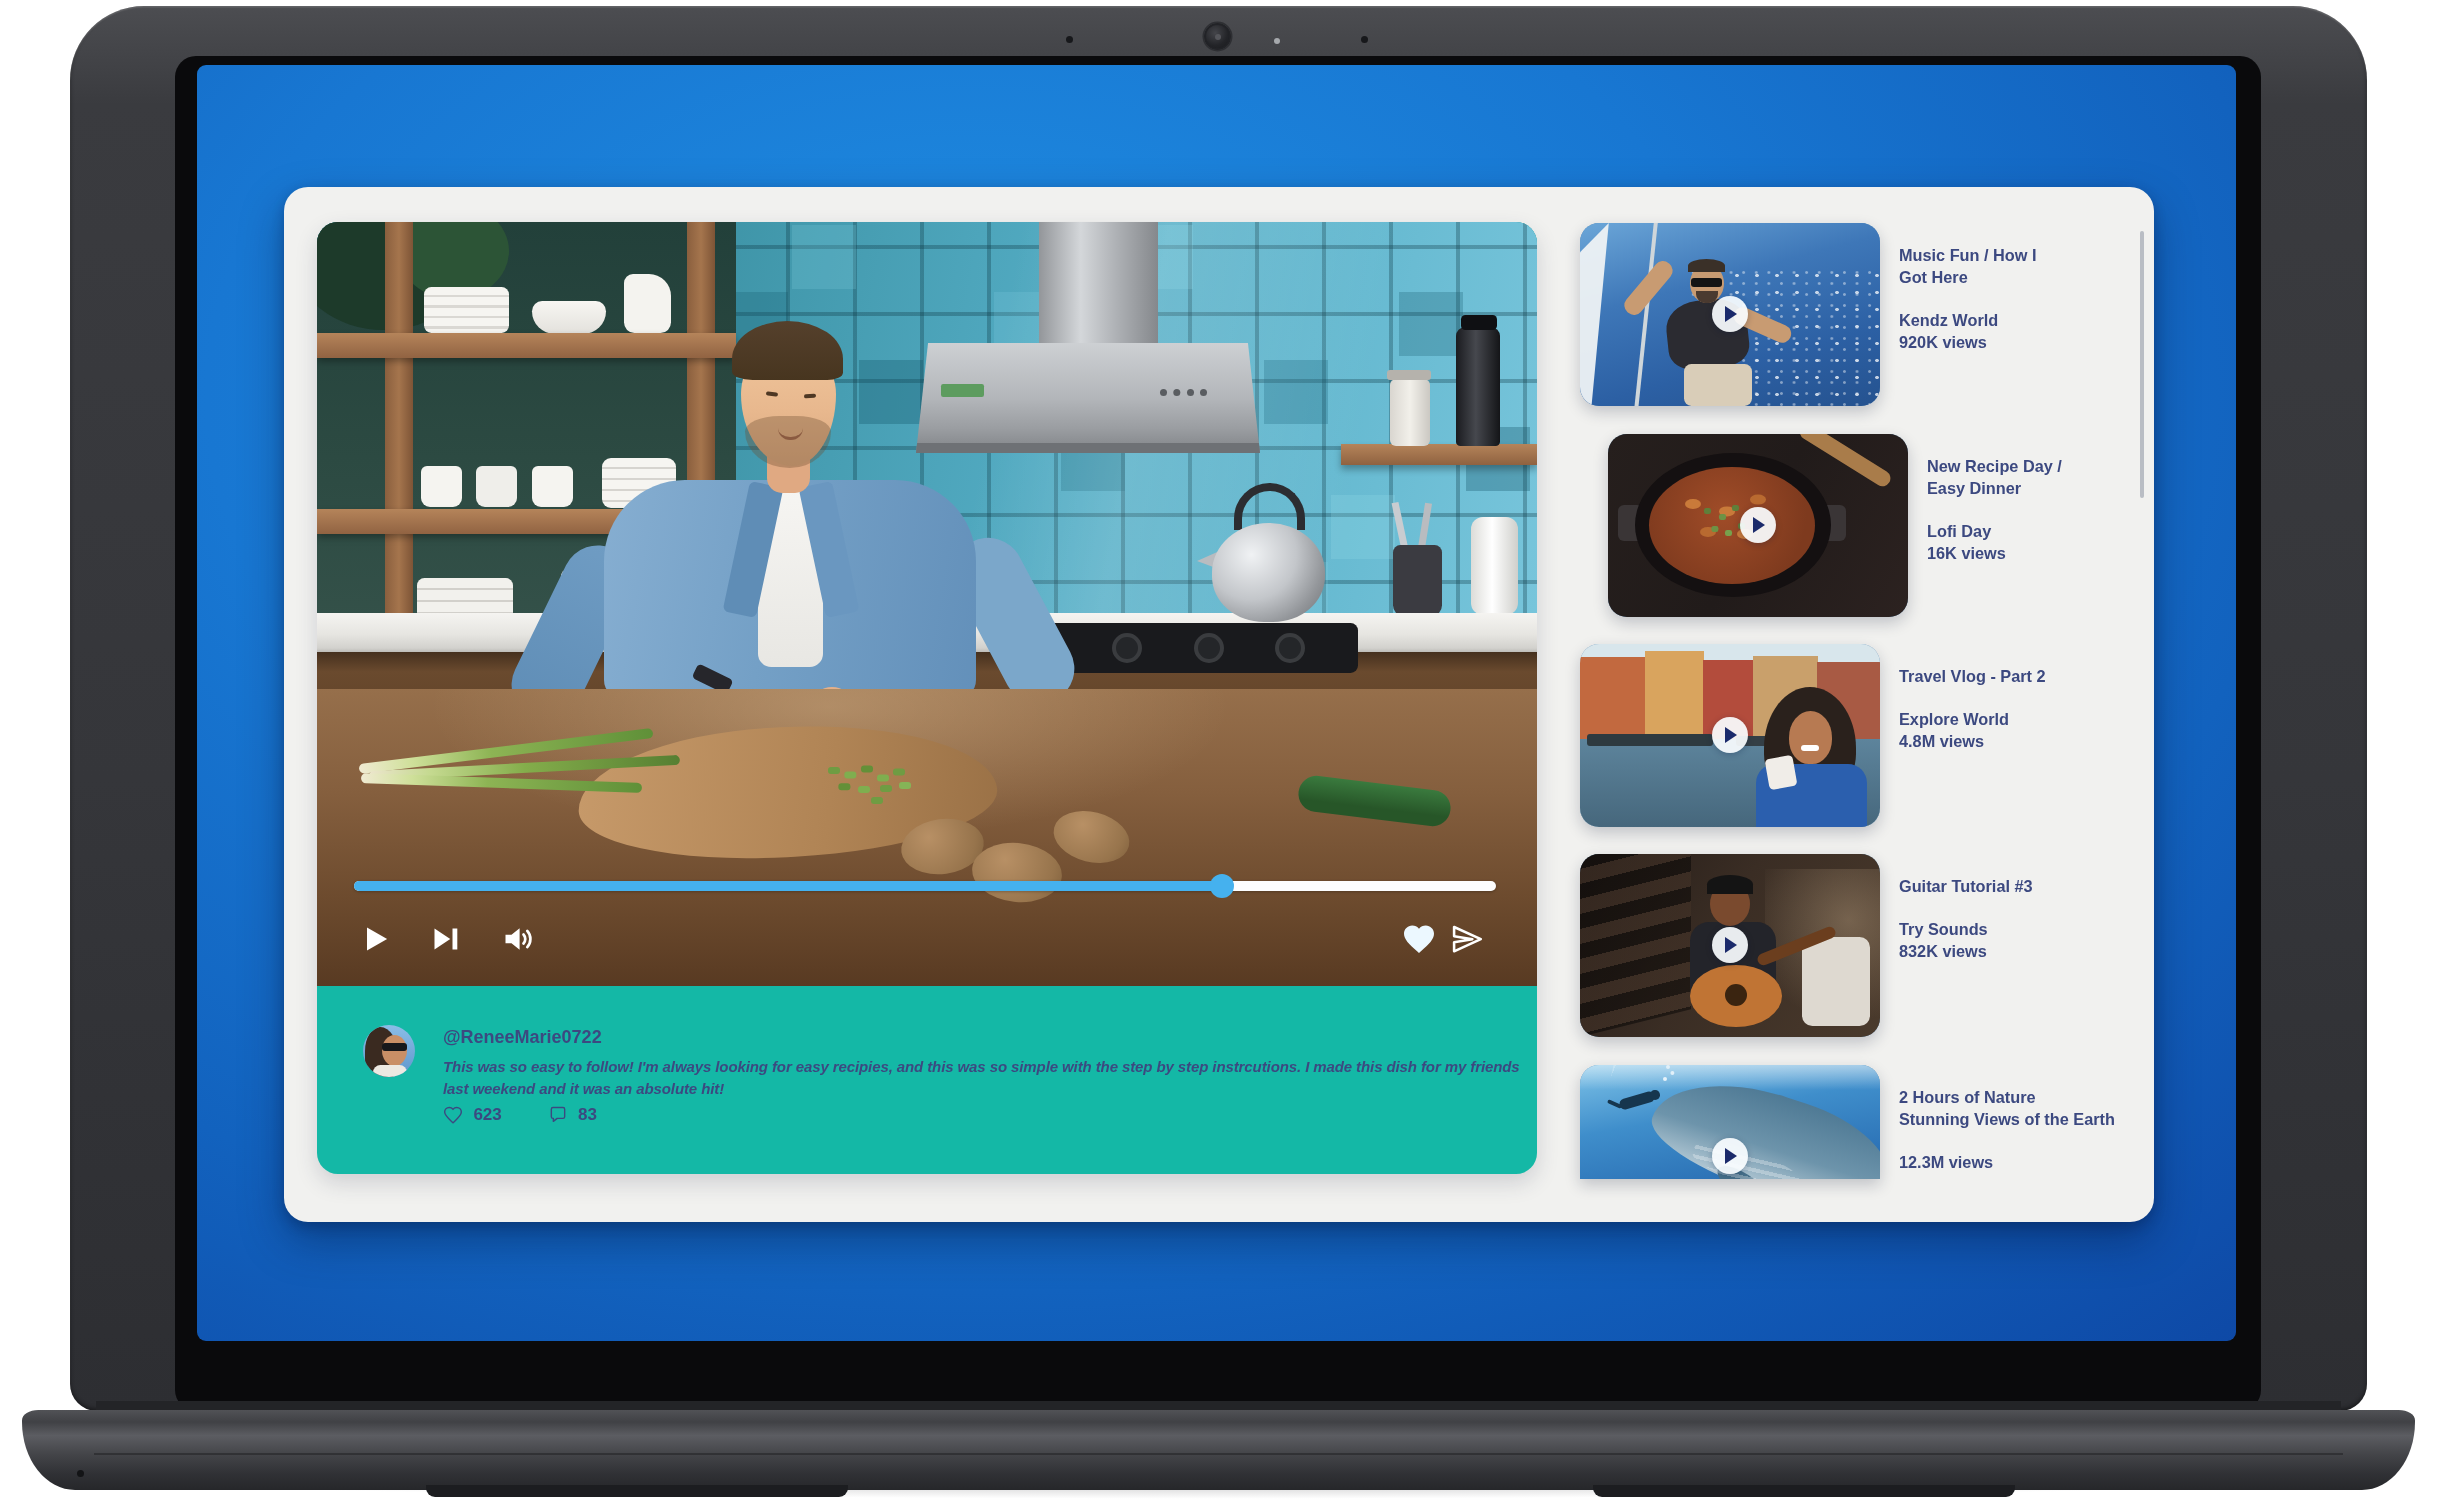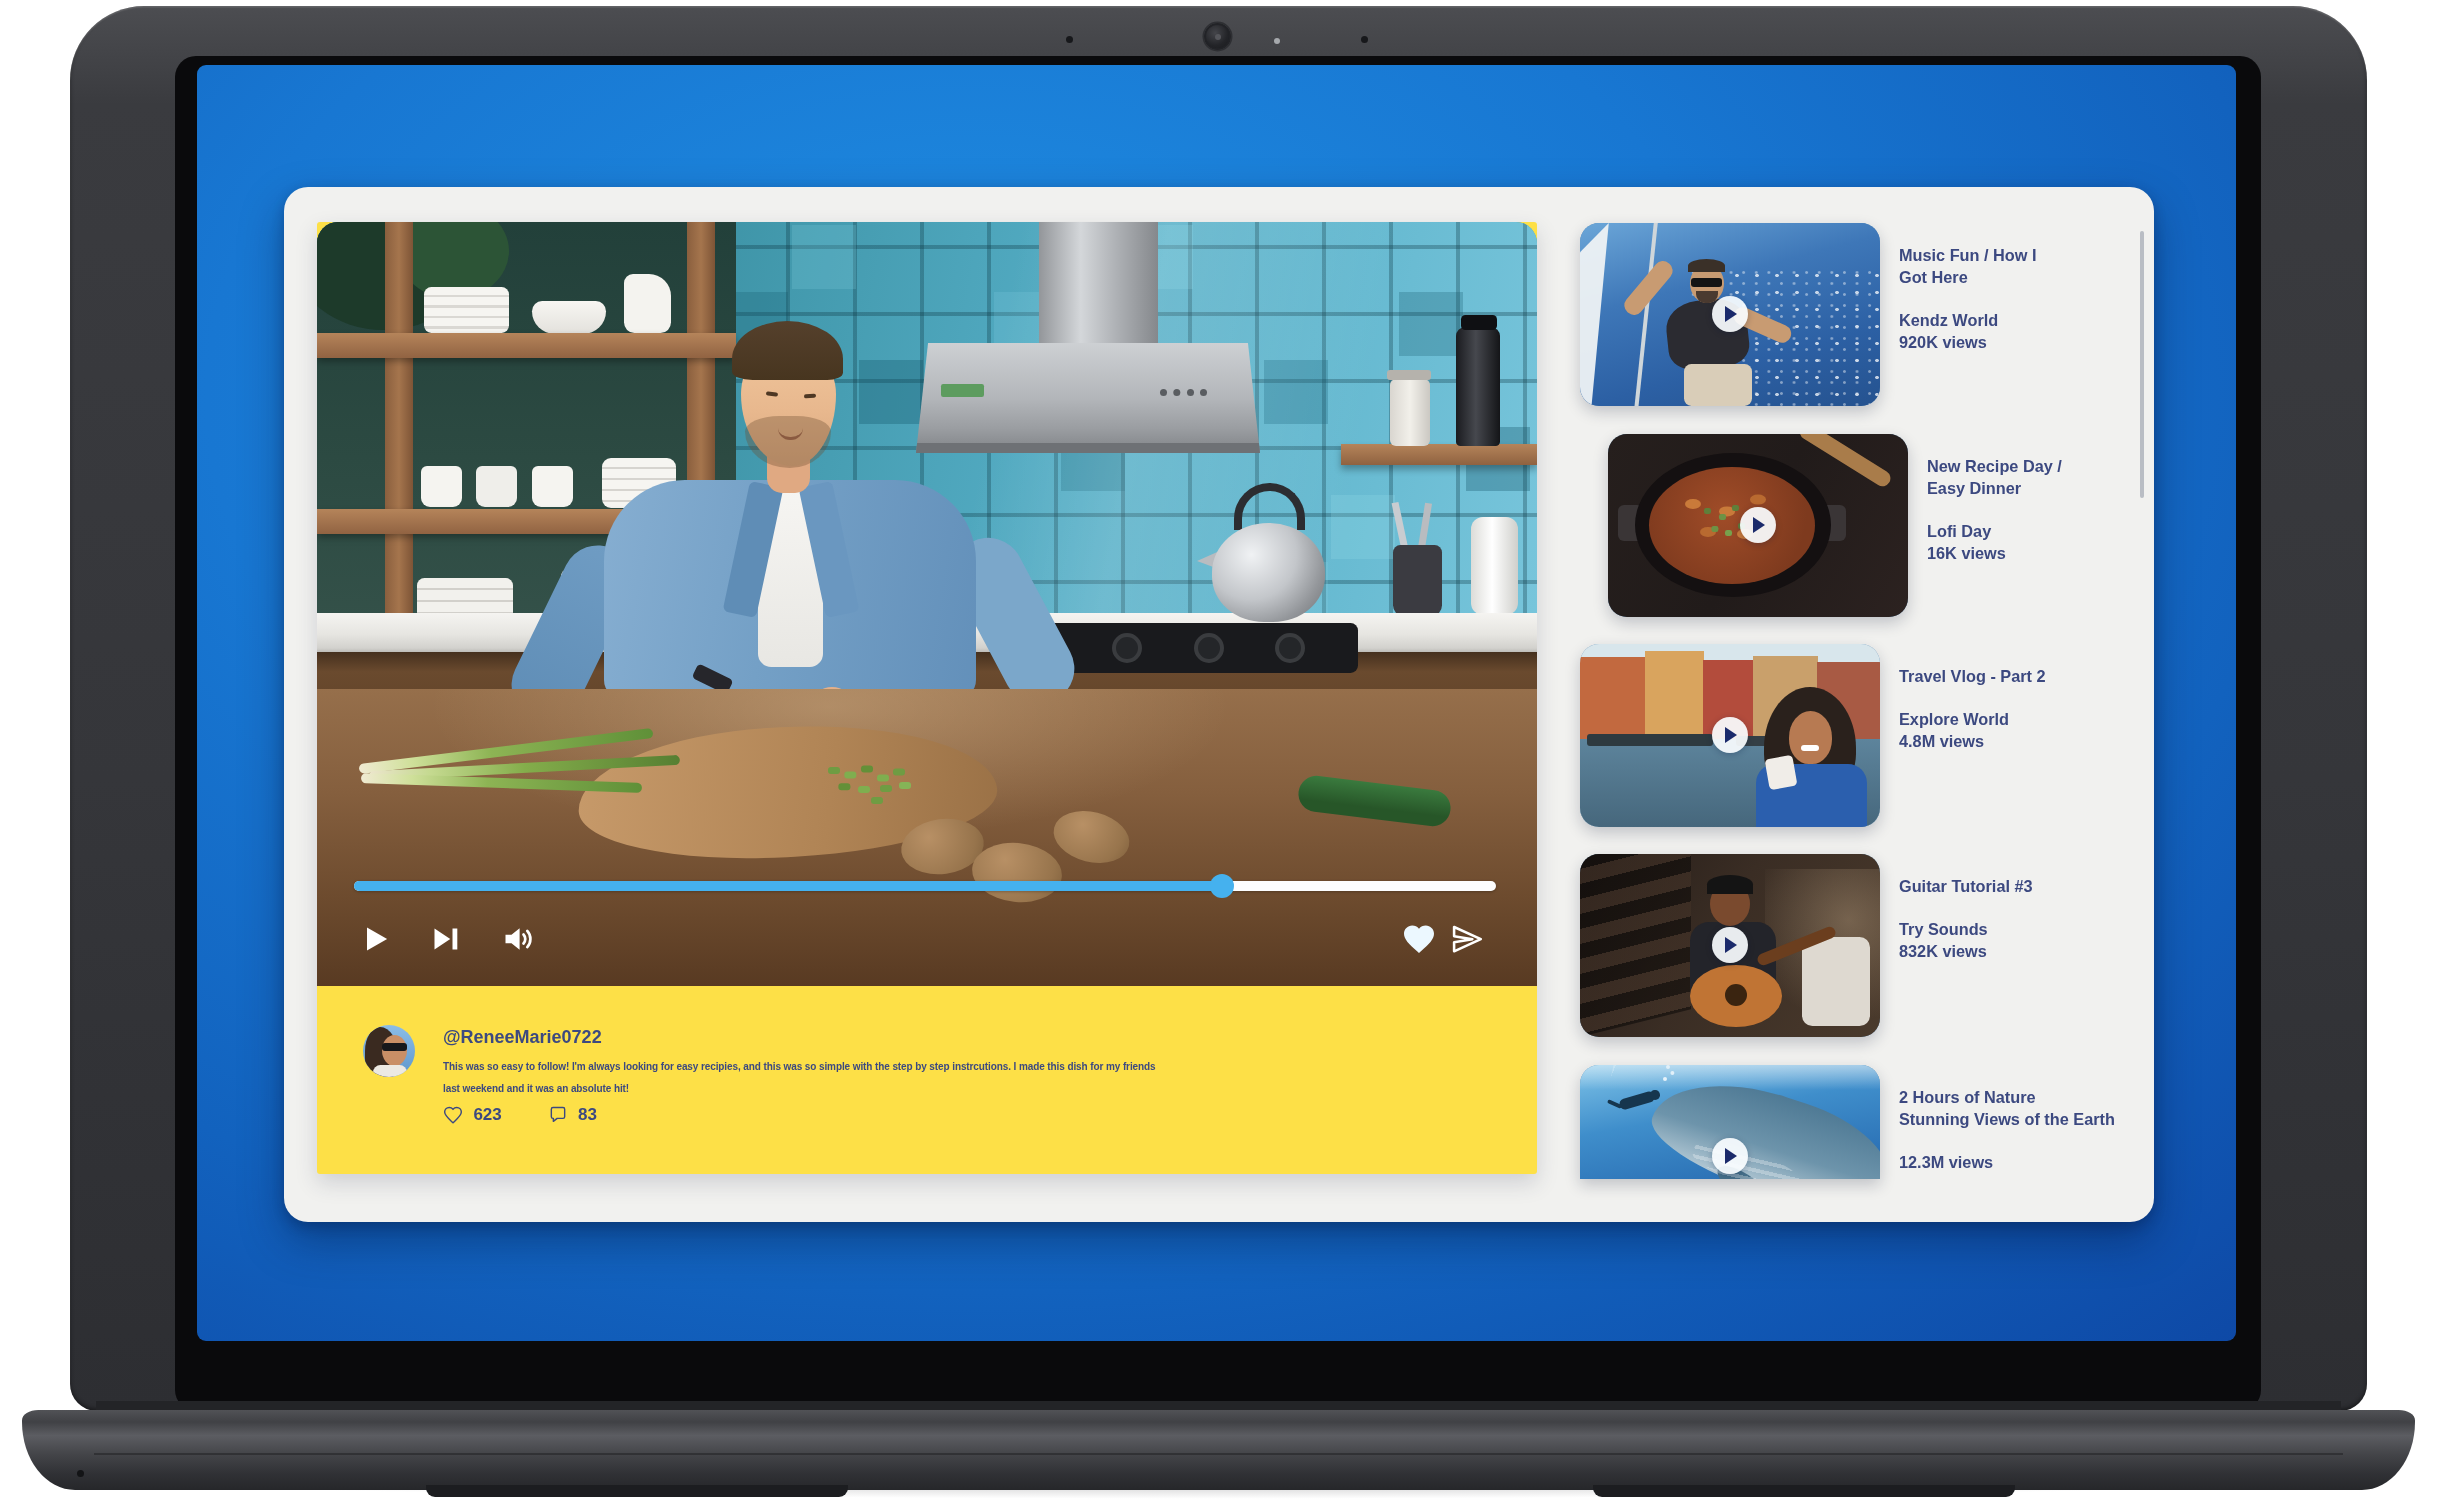--- a/index.html
+++ b/index.html
@@ -30,22 +30,22 @@
     background:linear-gradient(180deg,#515256 0%,#404145 15%,#5c5d62 32%,#444549 55%,#303135 80%,#26272a 100%); }
   .base::after { content:""; position:absolute; left:3%; right:3%; top:54%; height:2.2px; background:rgba(0,0,0,.28); }
   .base-port { position:absolute; left:77px; top:1470px; width:7.4px; height:7.4px; border-radius:50%; background:#131416; }
   .foot { position:absolute; top:1485px; height:12px; background:#1c1d20; border-radius:0 0 9px 9px; }
 
   
   .window { position:absolute; left:87px; top:122px; width:1870px; height:1035px; border-radius:24px;
     background:#f1f1ef; box-shadow:0 19px 44px rgba(0,20,60,.40), 0 4.4px 12px rgba(0,20,60,.25); }
   .scrollbar { position:absolute; left:1856px; top:44px; width:4.4px; height:267px; border-radius:2.2px; background:#b9bdc4; }
 
-  .player-card { position:absolute; left:33px; top:35px; width:1220px; height:952px; border-radius:3px;
-    background:#fde047; box-shadow:0 9px 21px rgba(40,50,80,.17); }
+  .player-card { position:absolute; left:33px; top:35px; width:1220px; height:952px; border-radius:21px;
+    background:#14b8a6; box-shadow:0 9px 21px rgba(40,50,80,.17); }
   .video { position:absolute; left:0; top:0; width:1220px; height:764px; border-radius:21px 21px 0 0;
     overflow:hidden; background:#4aa3b8; }
 
   
   .sc { position:absolute; }
   .tiles { inset:0;
     background-image:
       repeating-linear-gradient(0deg, rgba(10,50,62,.30) 0 3.7px, transparent 3.7px 67px),
       repeating-linear-gradient(90deg, rgba(10,50,62,.30) 0 3.7px, transparent 3.7px 67px),
       linear-gradient(100deg,#2e7a86 0%,#3f95a8 30%,#55aec6 60%,#7cc8de 100%); }
@@ -66,22 +66,22 @@
   .track { position:absolute; left:37px; top:659px; width:1142px; height:10.4px; border-radius:6px;
     background:#fcfdfe; box-shadow:0 0.7px 3px rgba(0,0,0,.28); }
   .fill  { position:absolute; left:37px; top:659px; height:10.4px; border-radius:6px; background:#45b1ee; }
   .knob  { position:absolute; top:652px; width:24px; height:24px; border-radius:50%; background:#45b1ee; }
 
   
   .comment { position:absolute; left:0; top:764px; width:1220px; height:187px; color:#3c4980; }
   .avatar { position:absolute; left:46px; top:39px; width:52px; height:52px; border-radius:50%;
     overflow:hidden; background:linear-gradient(180deg,#8bbde6,#5d96cc); }
   .username { position:absolute; left:126px; top:41px; font-size:18px; font-weight:700; }
-  .comment-body { position:absolute; left:126px; top:70px; width:1081px; font-size:10px;
-    letter-spacing:-0.1px; font-weight:600; line-height:21.5px; white-space:pre-line; }
+  .comment-body { position:absolute; left:126px; top:70px; width:1081px; font-size:15px;
+    letter-spacing:-0.1px; font-weight:600; line-height:21.5px; white-space:pre-line;font-style:italic; }
   .comment-stats { position:absolute; left:126px; top:119px; display:flex; align-items:center; gap:10.4px;
     font-size:17px; font-weight:600; }
   .comment-stats .gap { width:25px; }
 
   
   .sug-row { position:absolute; left:1296px; width:563px; height:183px; }
   .thumb { position:absolute; left:0; top:0; width:300px; height:183px; border-radius:19px; overflow:hidden;
     box-shadow:0 6px 15px rgba(25,30,60,.22); background:#5b8bb5; }
   .clipped .thumb { height:114px; border-radius:19px 19px 0 0; }
   .thumb-art { position:absolute; left:0; top:0; width:300px; height:183px; }

